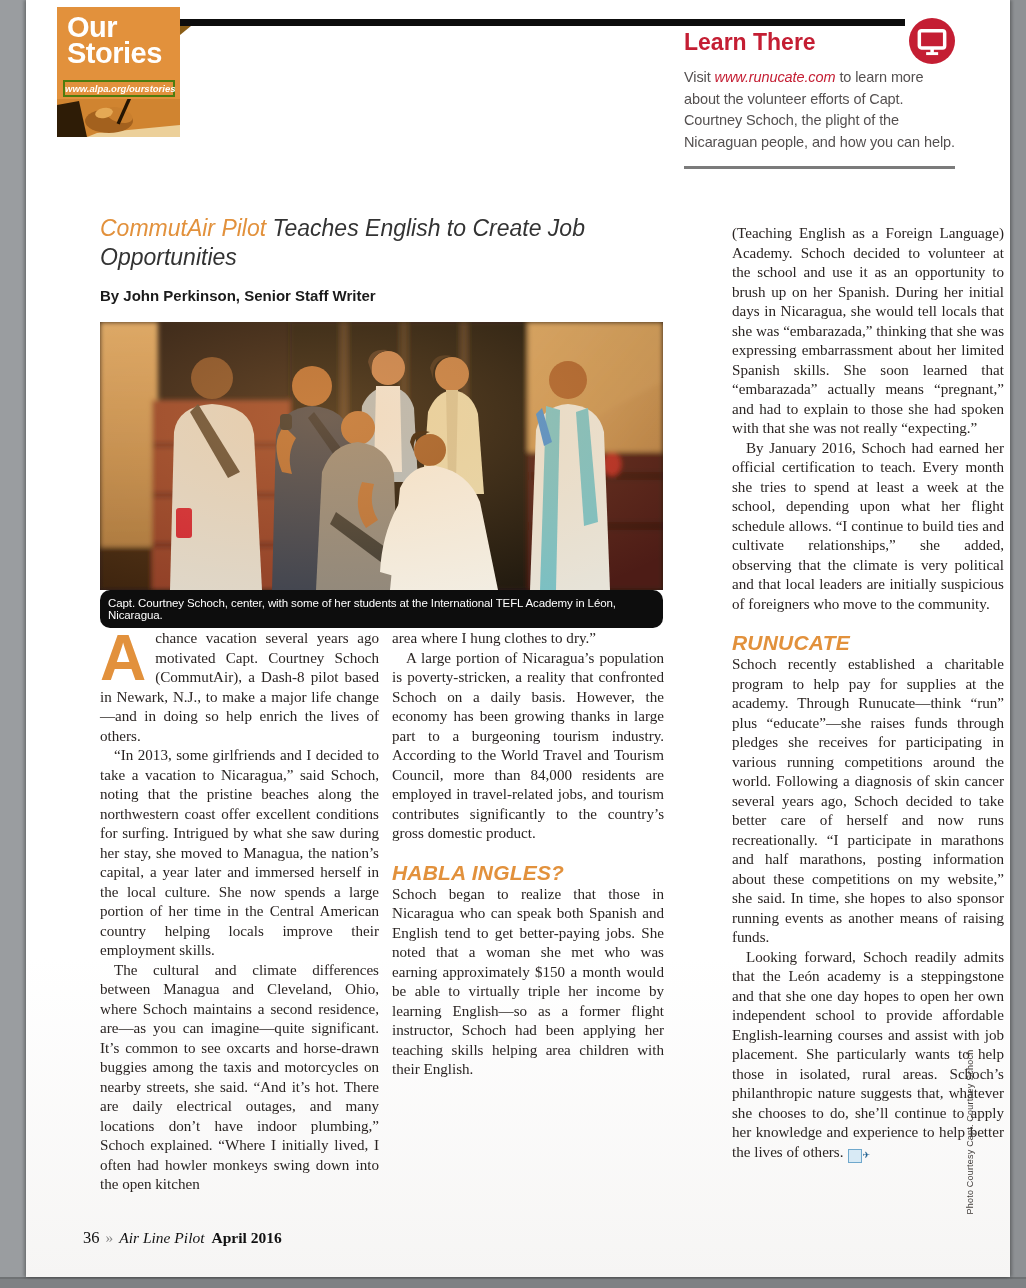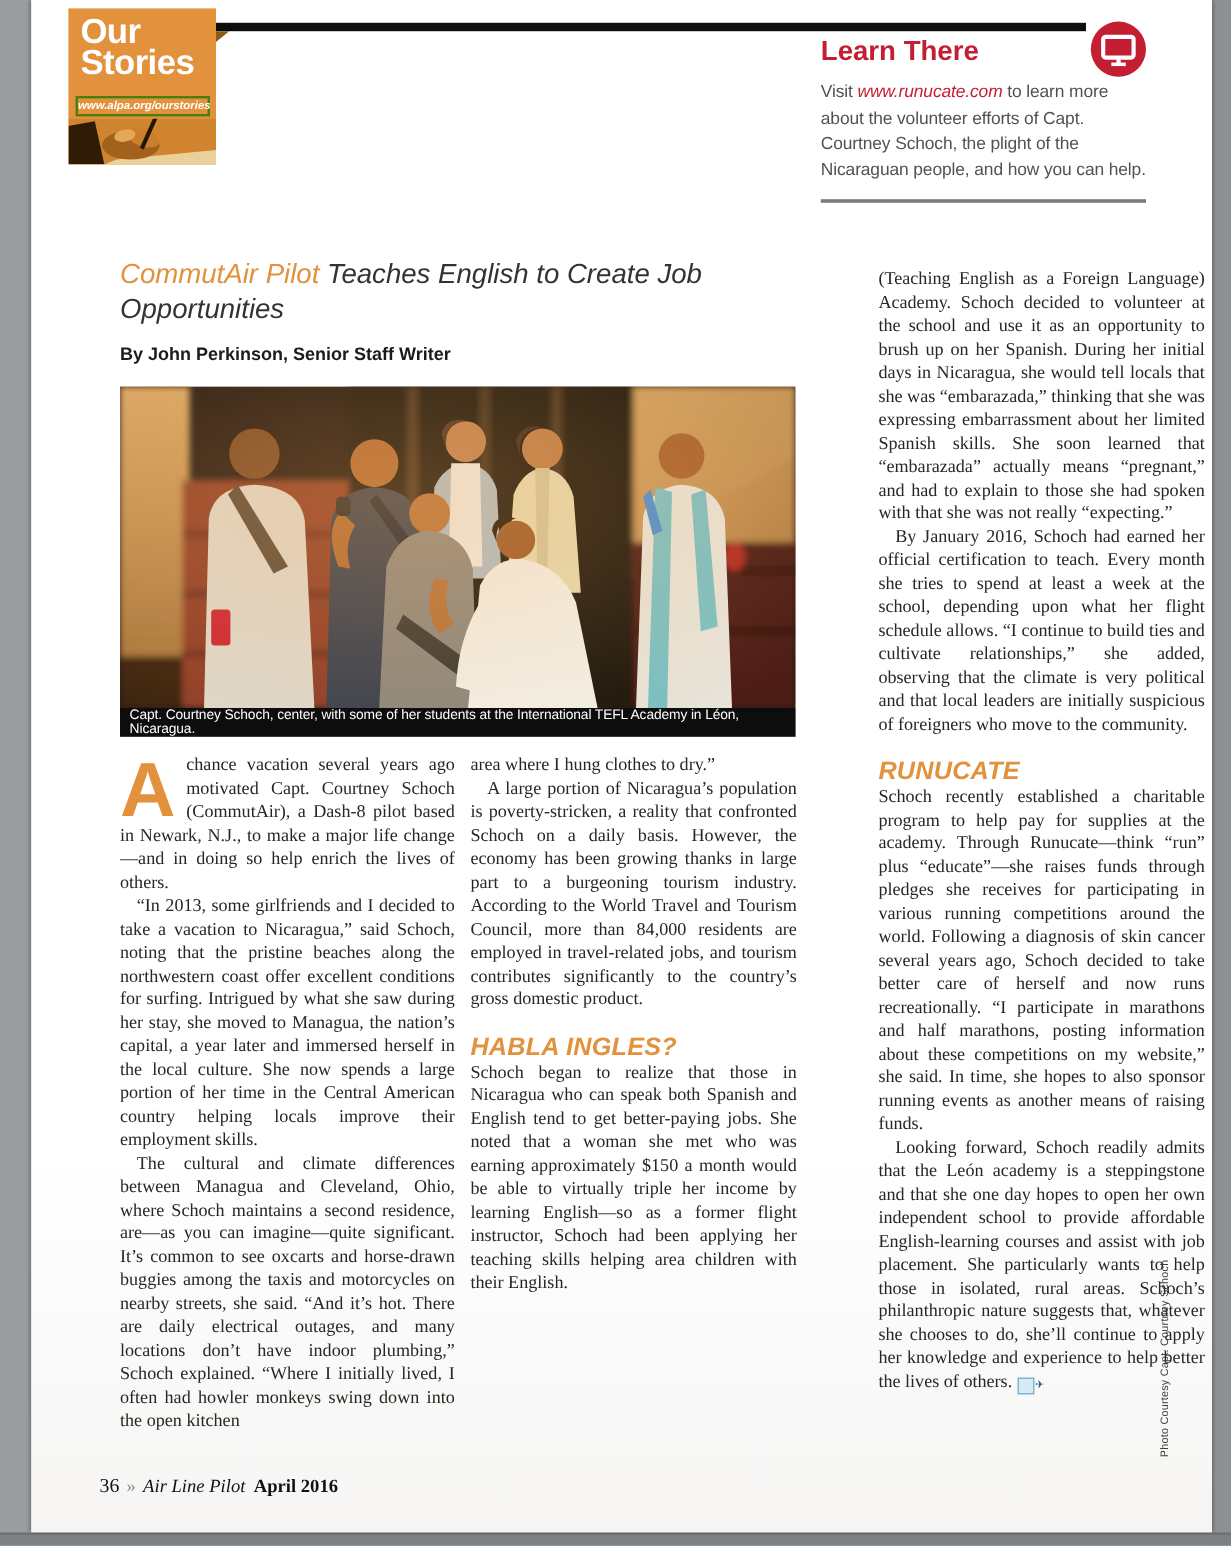--- a/index.html
+++ b/index.html
@@ -39,22 +39,22 @@
   .headline{position:absolute;left:74px;top:155px;font-size:47px;line-height:50px;font-weight:700;
     color:#141414;letter-spacing:-1px;}
   .subtitle{position:absolute;left:74px;top:214px;width:585px;font-style:italic;font-size:23px;
     line-height:29px;color:#333;}
   .subtitle .hl{color:#e2913c;}
   .byline{position:absolute;left:74px;top:287px;font-size:15px;font-weight:700;color:#1b1b1b;}
 
   
   .photo{position:absolute;left:74px;top:322px;width:563px;}
   .photo svg{display:block;}
-  .caption{height:24px;background:#0d0d0d;color:#fff;font-size:11.5px;letter-spacing:-.1px;
-    display:flex;align-items:center;padding-left:8px;}
+  .caption{height:38px;background:#0d0d0d;color:#fff;font-size:11.5px;letter-spacing:-.1px;
+    display:flex;align-items:center;padding-left:8px;border-radius:10px;}
 
   
   .col{position:absolute;font-family:"Liberation Serif",serif;font-size:15.1px;line-height:19.5px;
     color:#2a2422;text-align:justify;hyphens:auto;-webkit-hyphens:auto;}
   .col1{left:74px;top:629px;width:279px;}
   .col2{left:366px;top:629px;width:272px;}
   .col3{left:658px;top:224px;width:272px;margin-left:48px;}
   .col p{margin:0;}
   .col p.ind{text-indent:14px;}
   .sec{font-family:"Liberation Sans",sans-serif;font-weight:700;font-size:21px;line-height:18px;

